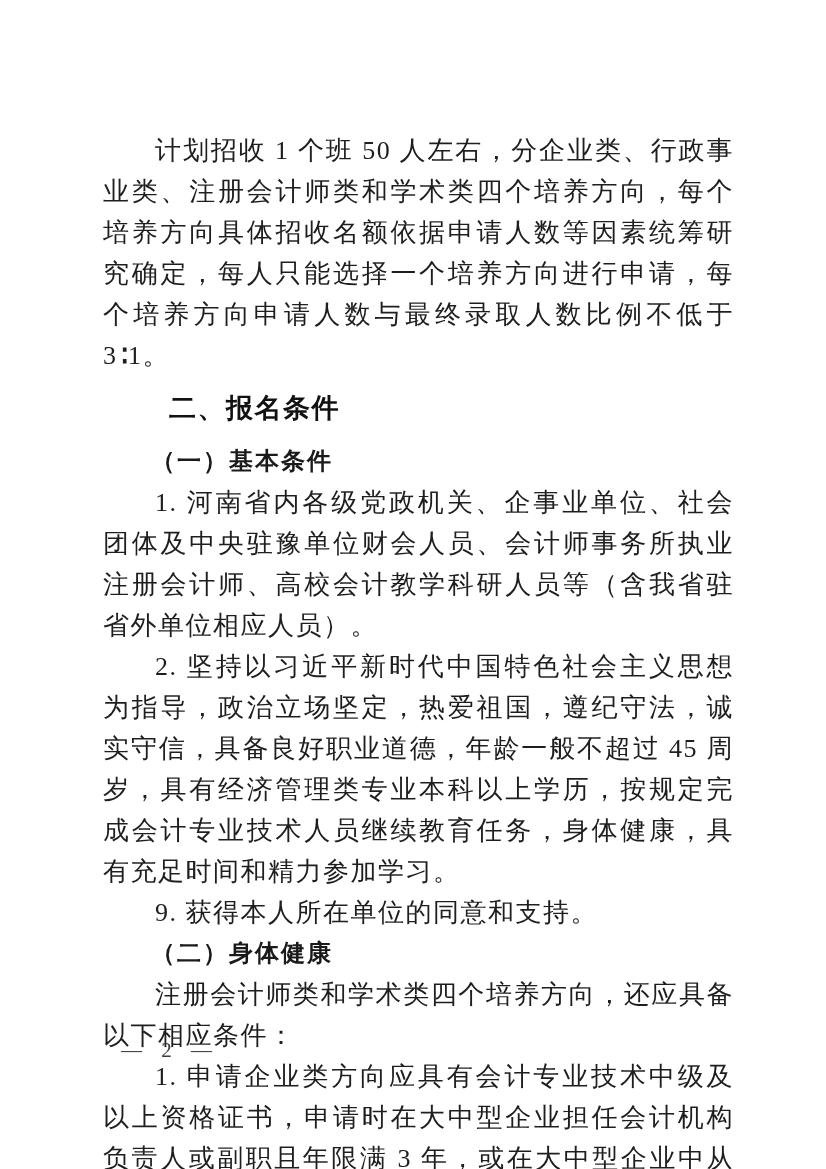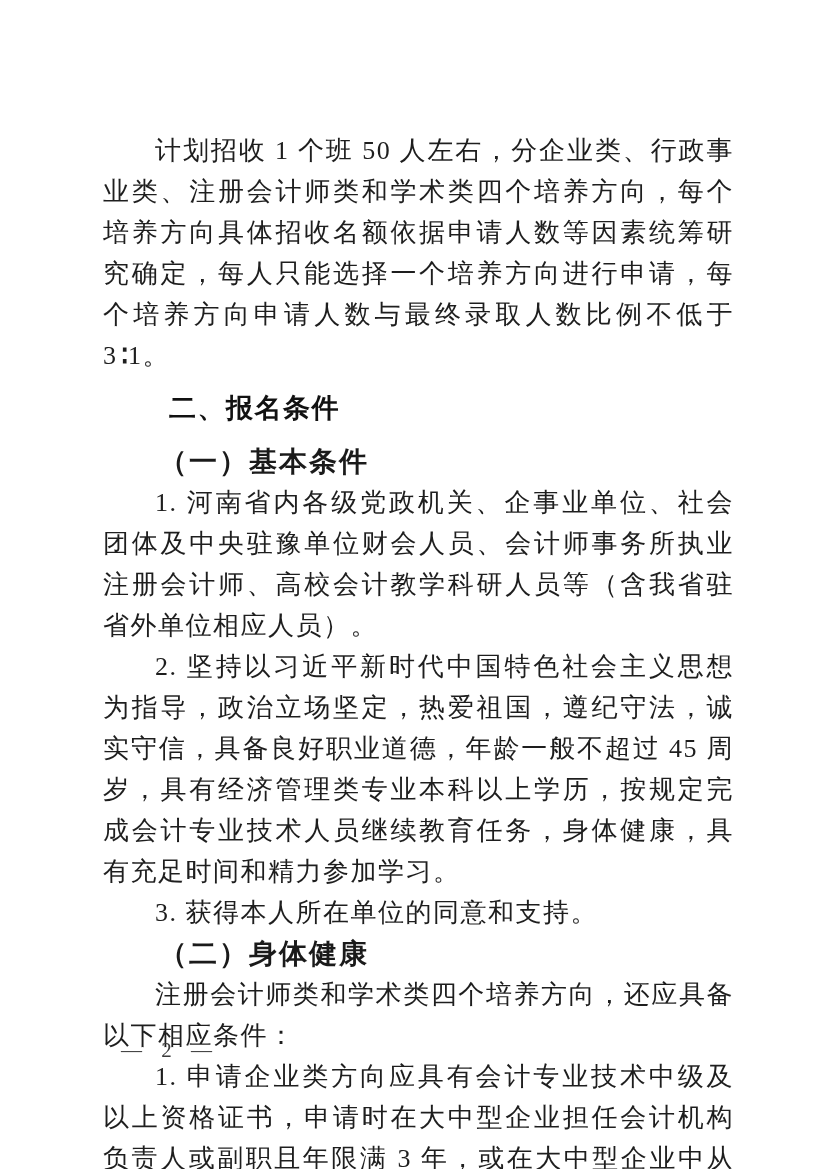--- a/index.html
+++ b/index.html
@@ -42,21 +42,21 @@
     font-size: 27px;
     line-height: 41px;
     text-indent: 2em;
     font-weight: bold;
     letter-spacing: 1.5px;
     color: #111111;
     font-family: "Liberation Sans", sans-serif;
   }
   .heading-l2 {
     margin: 0;
-    font-size: 28px;
+    font-size: 24px;
     line-height: 41px;
     text-indent: 2em;
     font-weight: bold;
     letter-spacing: 2px;
     color: #1a1a1a;
     font-family: "Liberation Serif", serif;
   }
   .page-footer {
     position: absolute;
     left: 121px;
@@ -75,21 +75,21 @@
     <p class="para">计划招收 1 个班 50 人左右，分企业类、行政事业类、注册会计师类和学术类四个培养方向，每个培养方向具体招收名额依据申请人数等因素统筹研究确定，每人只能选择一个培养方向进行申请，每个培养方向申请人数与最终录取人数比例不低于 3∶1。</p>
 
     <p class="heading-l1">二、报名条件</p>
 
     <p class="heading-l2">（一）基本条件</p>
 
     <p class="para">1. 河南省内各级党政机关、企事业单位、社会团体及中央驻豫单位财会人员、会计师事务所执业注册会计师、高校会计教学科研人员等（含我省驻省外单位相应人员）。</p>
 
     <p class="para">2. 坚持以习近平新时代中国特色社会主义思想为指导，政治立场坚定，热爱祖国，遵纪守法，诚实守信，具备良好职业道德，年龄一般不超过 45 周岁，具有经济管理类专业本科以上学历，按规定完成会计专业技术人员继续教育任务，身体健康，具有充足时间和精力参加学习。</p>
 
-    <p class="para">3. 获得本人所在单位的同意和支持。</p>
+    <p class="para">9. 获得本人所在单位的同意和支持。</p>
 
     <p class="heading-l2">（二）身体健康</p>
 
     <p class="para">注册会计师类和学术类四个培养方向，还应具备以下相应条件：</p>
 
     <p class="para">1. 申请企业类方向应具有会计专业技术中级及以上资格证书，申请时在大中型企业担任会计机构负责人或副职且年限满 3 年，或在大中型企业中从事会计工作且年限满 10 年。</p>
 
   </div>
 
   <div class="page-footer">— 2 —</div>

